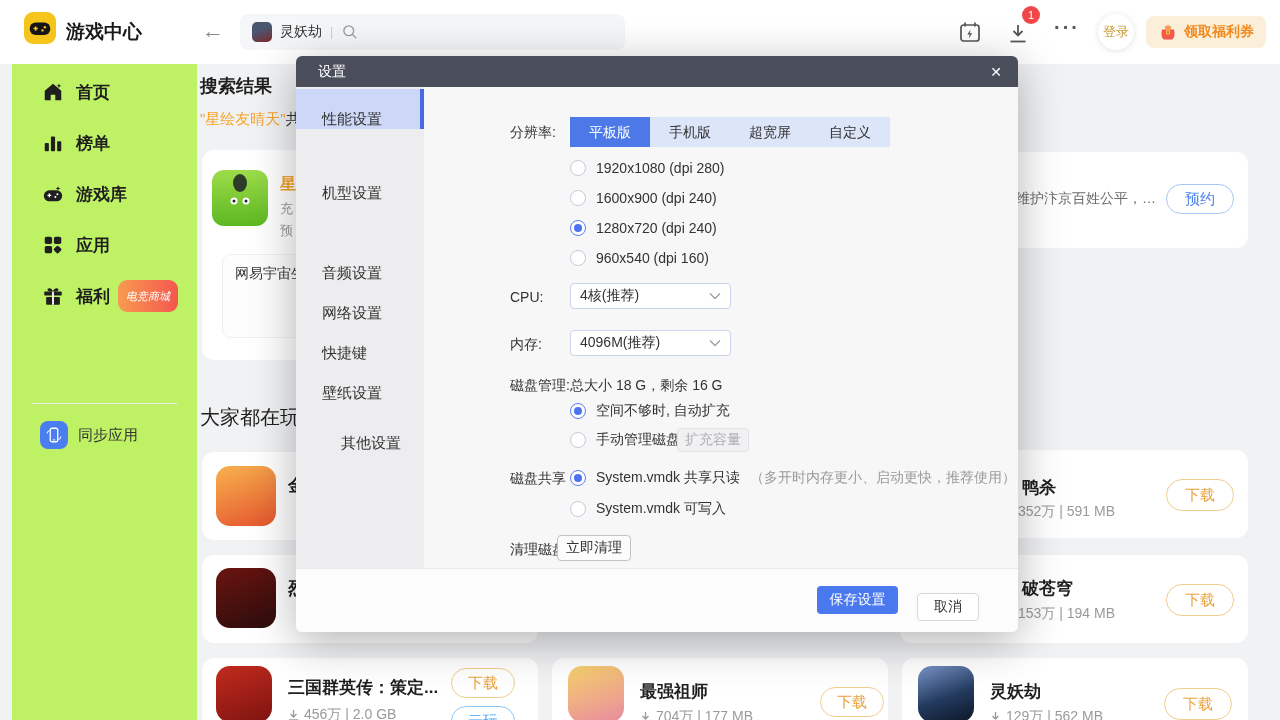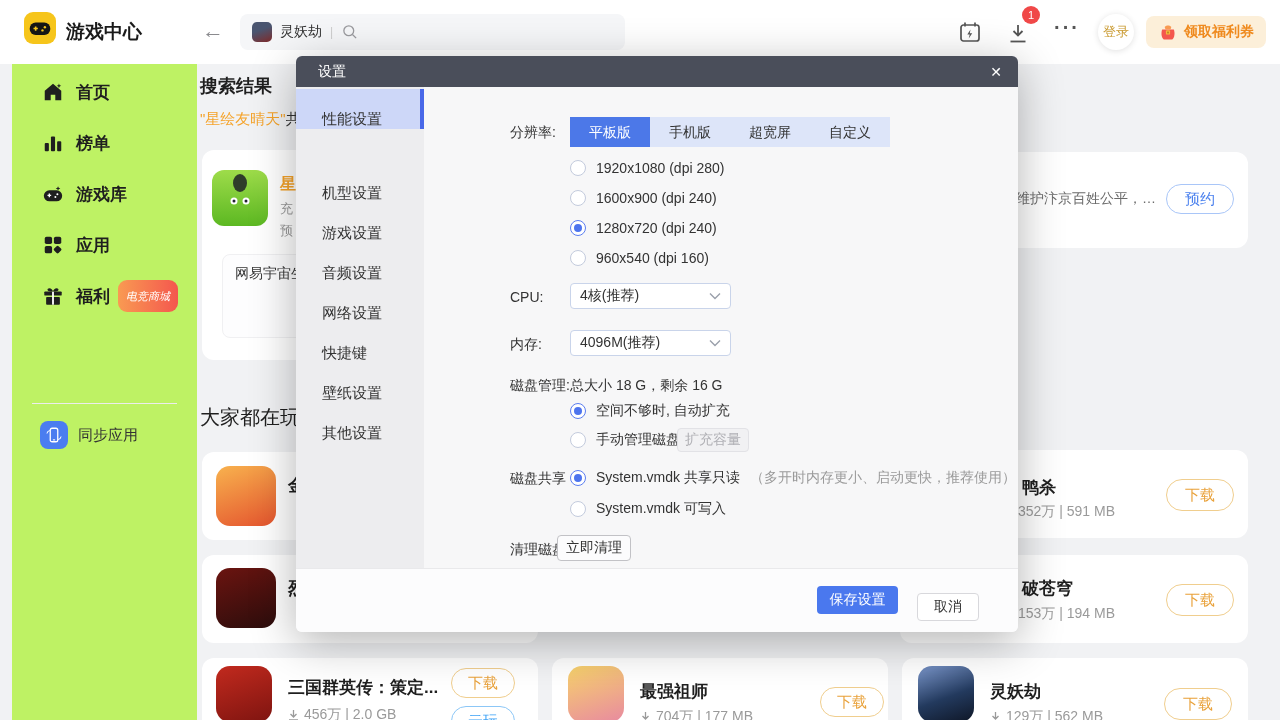--- a/index.html
+++ b/index.html
@@ -275,36 +275,33 @@
       <span class="dlg-close">✕</span>
     </div>
 
     <div class="abs dlg-tabs">
       <div class="dlg-tab sel" style="top:2px;align-items:flex-end;">
           <span>性能设置</span>
         </div>
       <div class="dlg-tab" style="top:86px;">
           <span>机型设置</span>
         </div>
-      <div class="dlg-tab" style="top:126px;">
-          <span>游戏设置</span>
-        </div>
       <div class="dlg-tab" style="top:166px;">
           <span>音频设置</span>
         </div>
       <div class="dlg-tab" style="top:206px;">
           <span>网络设置</span>
         </div>
       <div class="dlg-tab" style="top:246px;">
           <span>快捷键</span>
         </div>
       <div class="dlg-tab" style="top:286px;">
           <span>壁纸设置</span>
         </div>
-      <div class="dlg-tab" style="top:326px;">
+      <div class="dlg-tab" style="top:336px;padding-left:19px;">
           <span>其他设置</span>
         </div>
     </div>
     <div class="dlg-tab-bar"></div>
 
     <div class="abs dlg-label" style="left:214px; top:68px;">分辨率:</div>
     <div class="abs res-strip">
       <div class="res-tab sel">平板版</div>
       <div class="res-tab">手机版</div>
       <div class="res-tab">超宽屏</div>

